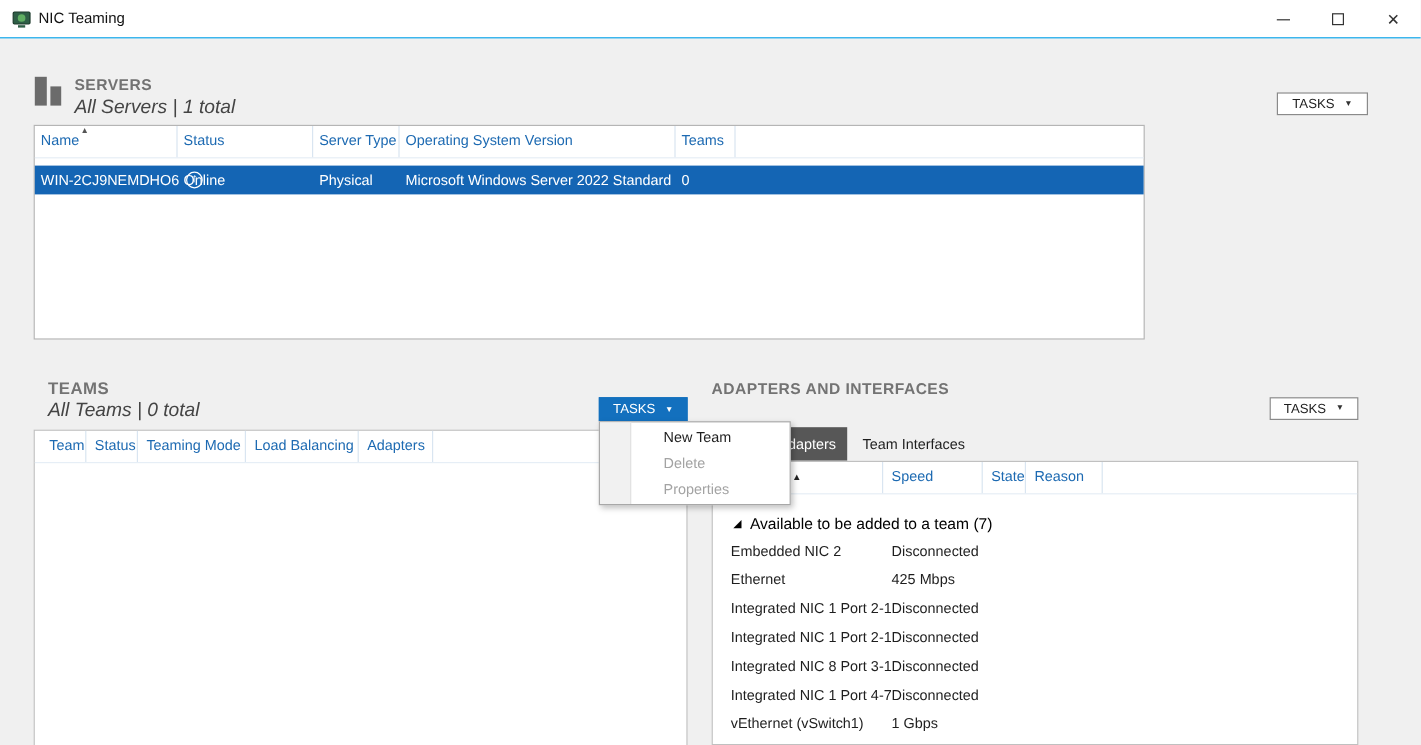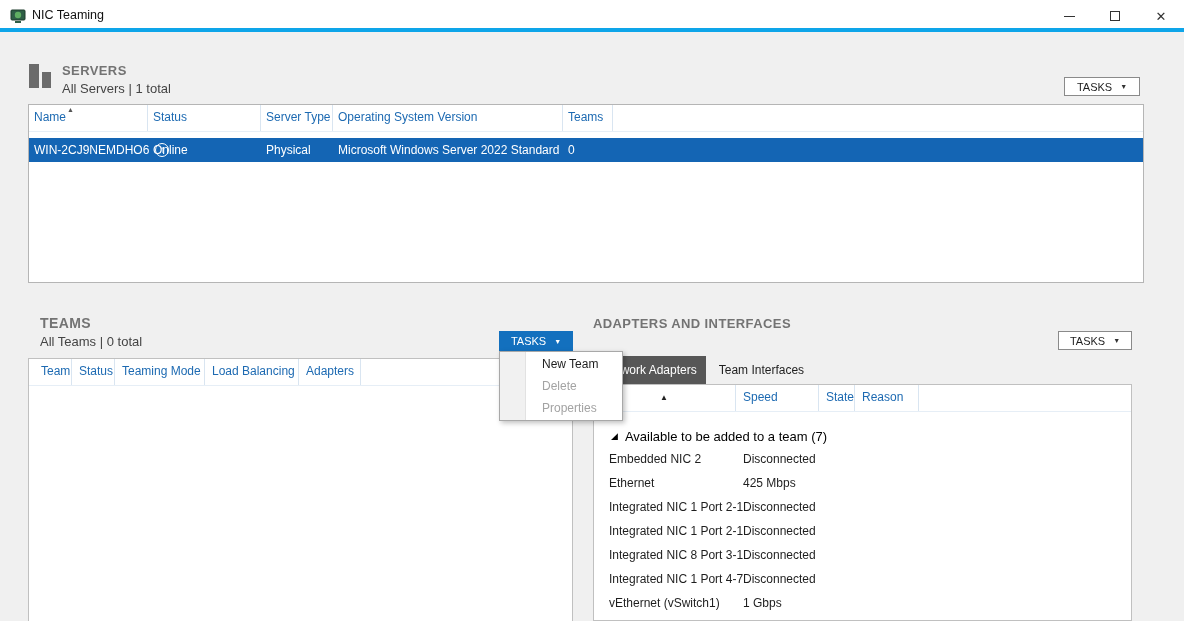--- a/index.html
+++ b/index.html
@@ -7,49 +7,49 @@
   body {
     font-family:"Liberation Sans", sans-serif;
     background:#f0f0f0;
     color:#1e1e1e;
     overflow:hidden;
     position:relative;
   }
   .win { position:absolute; inset:0; }
 
   
-  .titlebar { position:absolute; left:0; top:0; width:1184px; height:32px; background:#ffffff; border-bottom:4px solid #0ea5e9; }
+  .titlebar { position:absolute; left:0; top:0; width:1184px; height:32px; background:#ffffff; border-bottom:1px solid #0ea5e9; }
   .tb-icon { position:absolute; left:10px; top:8px; width:16px; height:16px; }
   .tb-title { position:absolute; left:32px; top:8px; font-size:12.5px; color:#111; }
   .tb-controls { position:absolute; right:0; top:0; height:32px; display:flex; }
   .tb-btn { width:46px; height:32px; display:flex; align-items:center; justify-content:center; cursor:default; }
   .glyph-min { width:11px; height:1px; background:#333; display:block; }
   .glyph-max { width:10px; height:10px; border:1px solid #333; display:block; }
   .glyph-close { font-size:13px; color:#333; line-height:1; }
 
   
   .section-heading { font-size:13px; font-weight:bold; color:#737373; letter-spacing:.4px; }
-  .section-sub { font-size:13px; color:#444; }
+  .section-sub { font-size:16px; color:#444;font-style:italic; }
   .tasks-btn {
     position:absolute; height:19px; width:76px; background:#ffffff; border:1px solid #8a8a8a;
     font-size:11px; color:#1e1e1e; display:flex; align-items:center; justify-content:center; gap:8px; cursor:default;
   }
   .tasks-btn .caret { font-size:7px; color:#333; }
   .tasks-btn.active { background:#1370be; border-color:#1370be; color:#fff; }
   .tasks-btn.active .caret { color:#fff; }
   .th { font-size:12px; color:#1d6ab2; padding:5px 0 0 5px; border-right:1px solid #d9e5f1; height:26px; overflow:hidden; white-space:nowrap; position:relative; }
   .th.nosep { border-right:none; }
   .sortmark { font-size:7px; color:#555; position:absolute; top:1px; left:38px; }
 
   
   .srv-tile-icon { position:absolute; left:28px; top:63px; width:26px; height:26px; }
   .srv-heading { position:absolute; left:62px; top:63px; }
   .srv-sub { position:absolute; left:62px; top:81px; }
   .srv-tasks { left:1064px; top:77px; }
-  .srv-table { position:absolute; left:28px; top:104px; width:1116px; height:179px; background:#fff; border:1px solid #b5b5b5; }
+  .srv-table { position:absolute; left:28px; top:104px; width:926px; height:179px; background:#fff; border:1px solid #b5b5b5; }
   .srv-thead { display:grid; grid-template-columns:119px 113px 72px 230px 50px 1fr; border-bottom:1px solid #e6eef6; }
   .srv-row {
     position:absolute; left:0; top:33px; width:100%; height:24px; background:#1465b4; color:#fff;
     display:grid; grid-template-columns:119px 113px 72px 230px 50px 1fr; align-items:center; font-size:12px; cursor:default;
   }
   .srv-row > div { padding-left:5px; white-space:nowrap; overflow:visible; }
   .name-cell { display:flex; align-items:center; gap:6px; }
   .status-icon {
     width:14px; height:14px; border:1px solid #fff; border-radius:50%; flex:0 0 auto;
     display:flex; align-items:center; justify-content:center; font-size:10px; line-height:1; color:#fff;
@@ -59,22 +59,22 @@
   .teams-heading { position:absolute; left:40px; top:315px; font-size:14px; }
   .teams-sub { position:absolute; left:40px; top:334px; }
   .teams-tasks { left:499px; top:331px; width:74px; height:20px; }
   .teams-table { position:absolute; left:28px; top:358px; width:545px; height:327px; background:#fff; border:1px solid #c0c0c0; }
   .teams-thead { display:grid; grid-template-columns:43px 43px 90px 94px 62px 1fr; border-bottom:1px solid #e6eef6; }
   .teams-thead .th { padding-left:7px; }
   .teams-thead .th:first-child { padding-left:12px; }
 
   
   .menu {
-    position:absolute; left:499px; top:351px; width:124px; height:70px; background:#fff;
-    border:1px solid #a8a8a8; box-shadow:2px 2px 5px rgba(0,0,0,.25); z-index:20; padding:1px 4px;
+    position:absolute; left:499px; top:351px; width:160px; height:70px; background:#fff;
+    border:1px solid #a8a8a8; box-shadow:2px 2px 5px rgba(0,0,0,.25); z-index:20; padding:1px 15px;
   }
   .menu-gutter { position:absolute; left:0; top:0; width:26px; height:100%; background:#f1f1f1; border-right:1px solid #e2e2e2; }
   .menu-item { position:relative; height:22px; line-height:22px; padding-left:38px; font-size:12px; color:#1e1e1e; cursor:default; }
   .menu-item.disabled { color:#a3a3a3; }
 
   
   .adp-heading { position:absolute; left:593px; top:316px; }
   .adp-tasks { left:1058px; top:331px; width:74px; }
   .tabs { position:absolute; left:593px; top:356px; width:539px; height:28px; display:flex; align-items:stretch; }
   .tab { font-size:12px; display:flex; align-items:center; padding:0 9px; cursor:default; }

